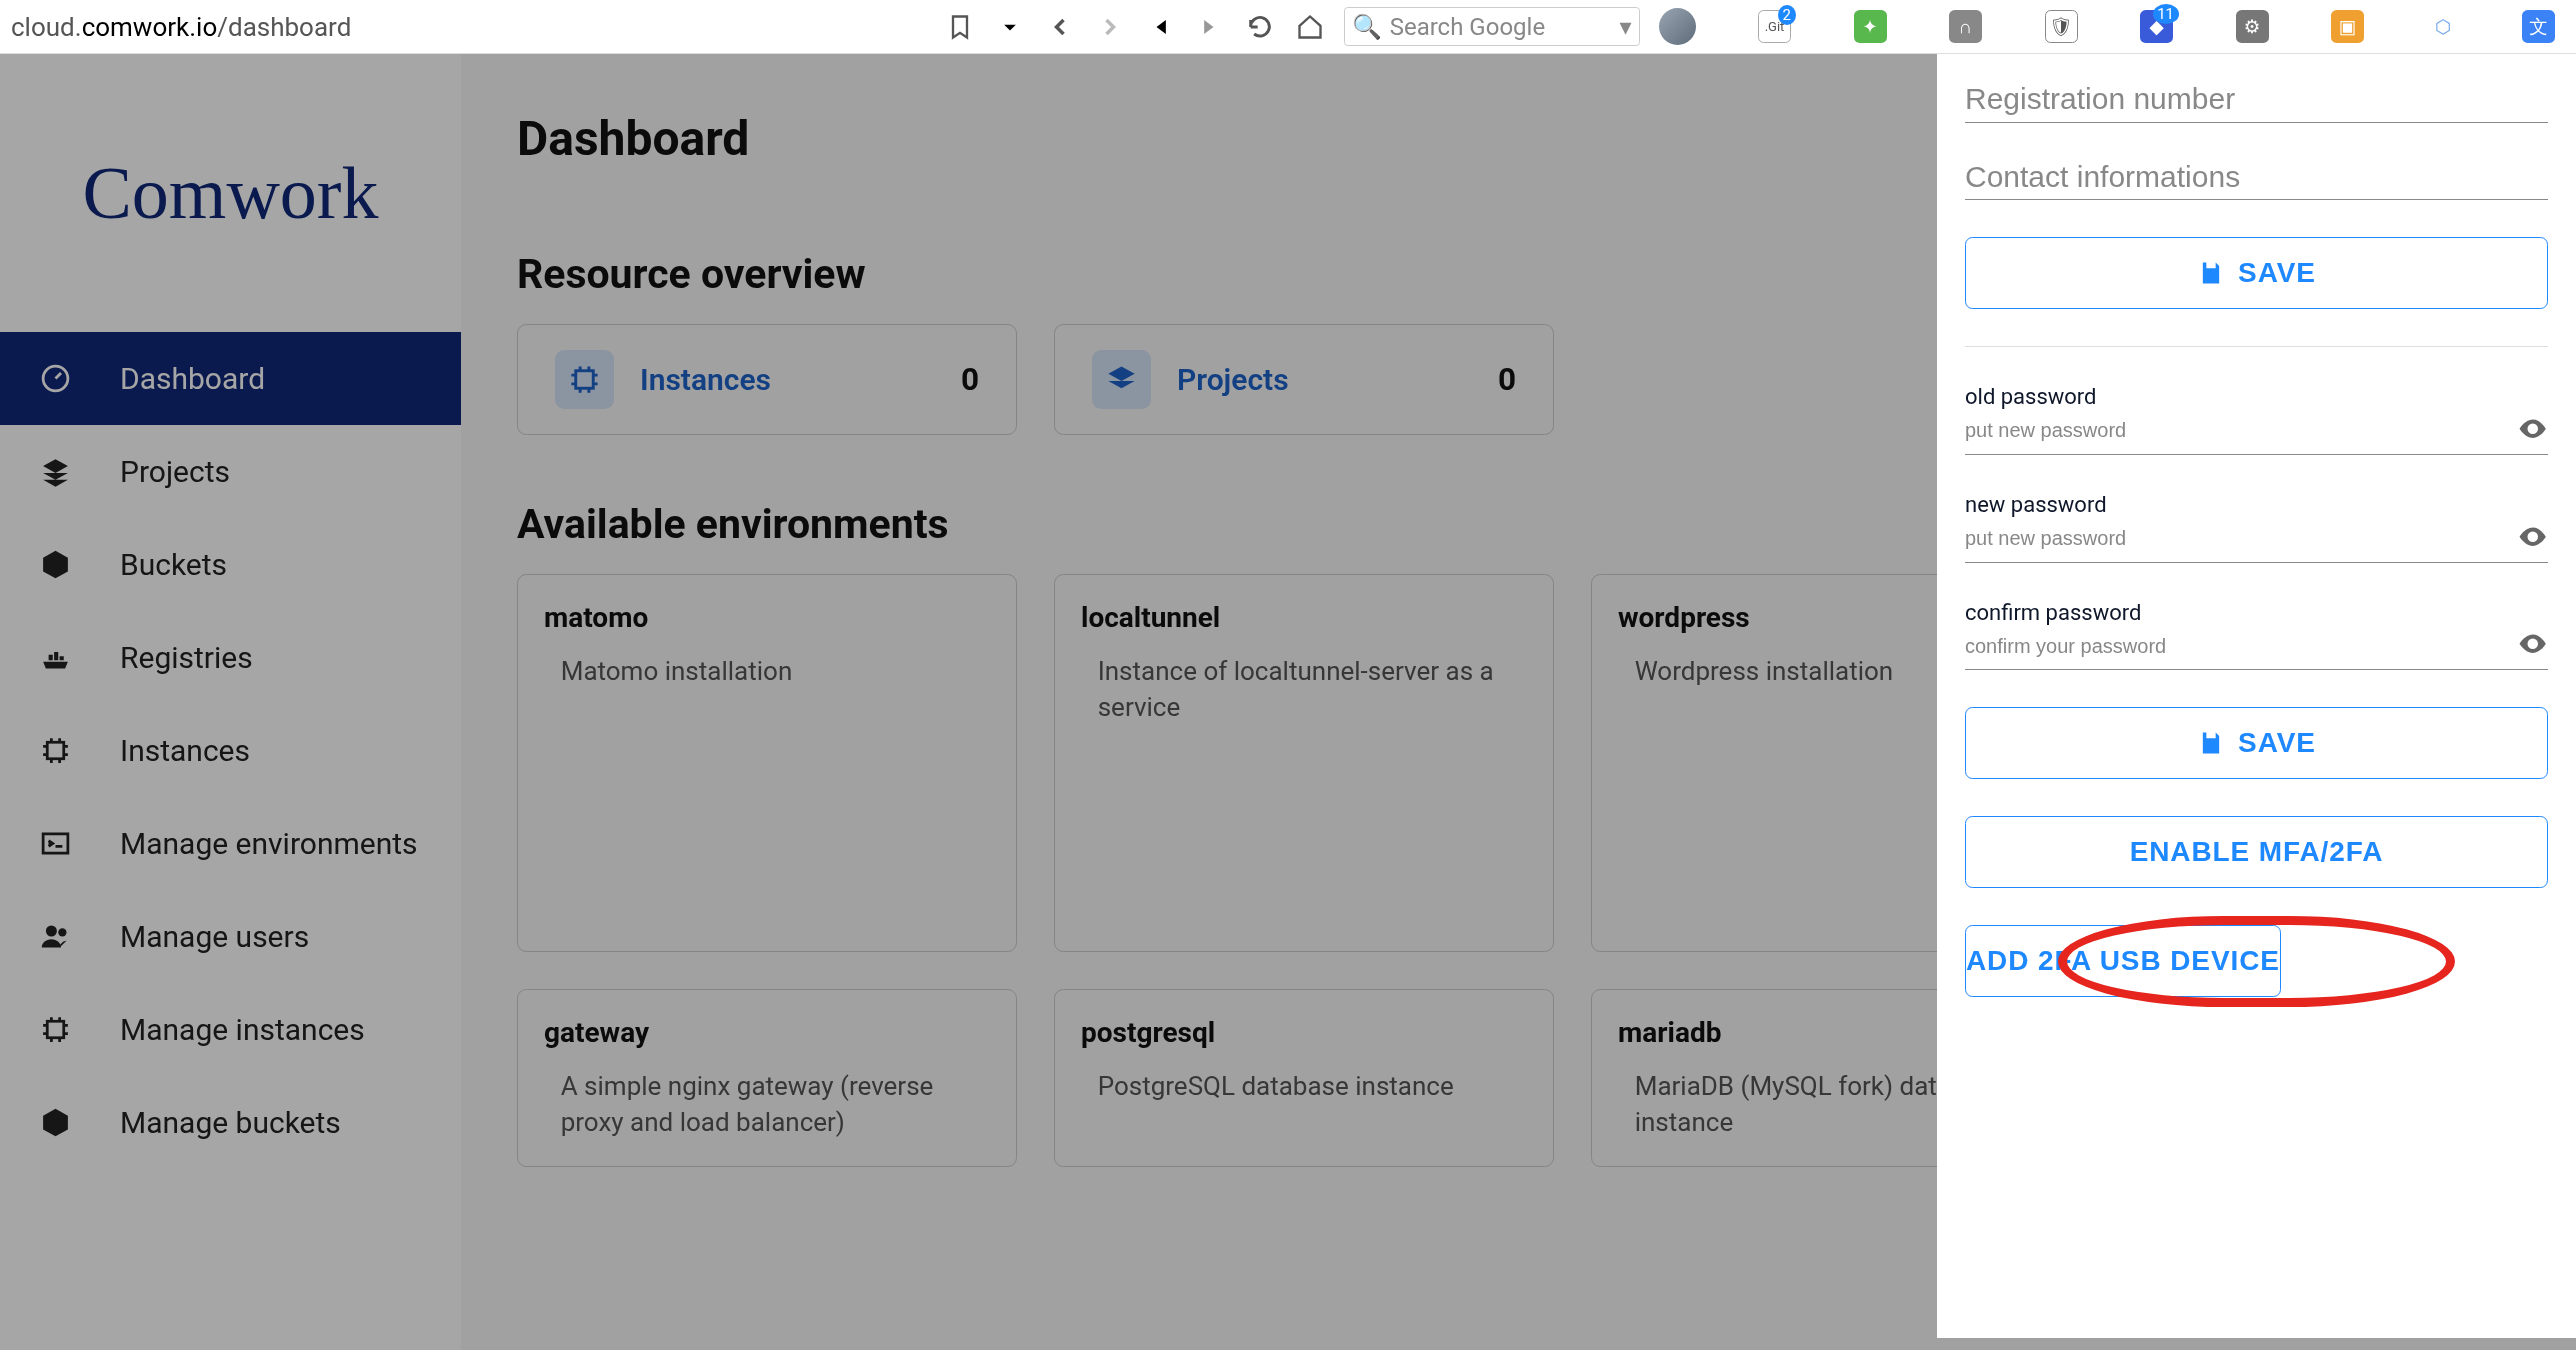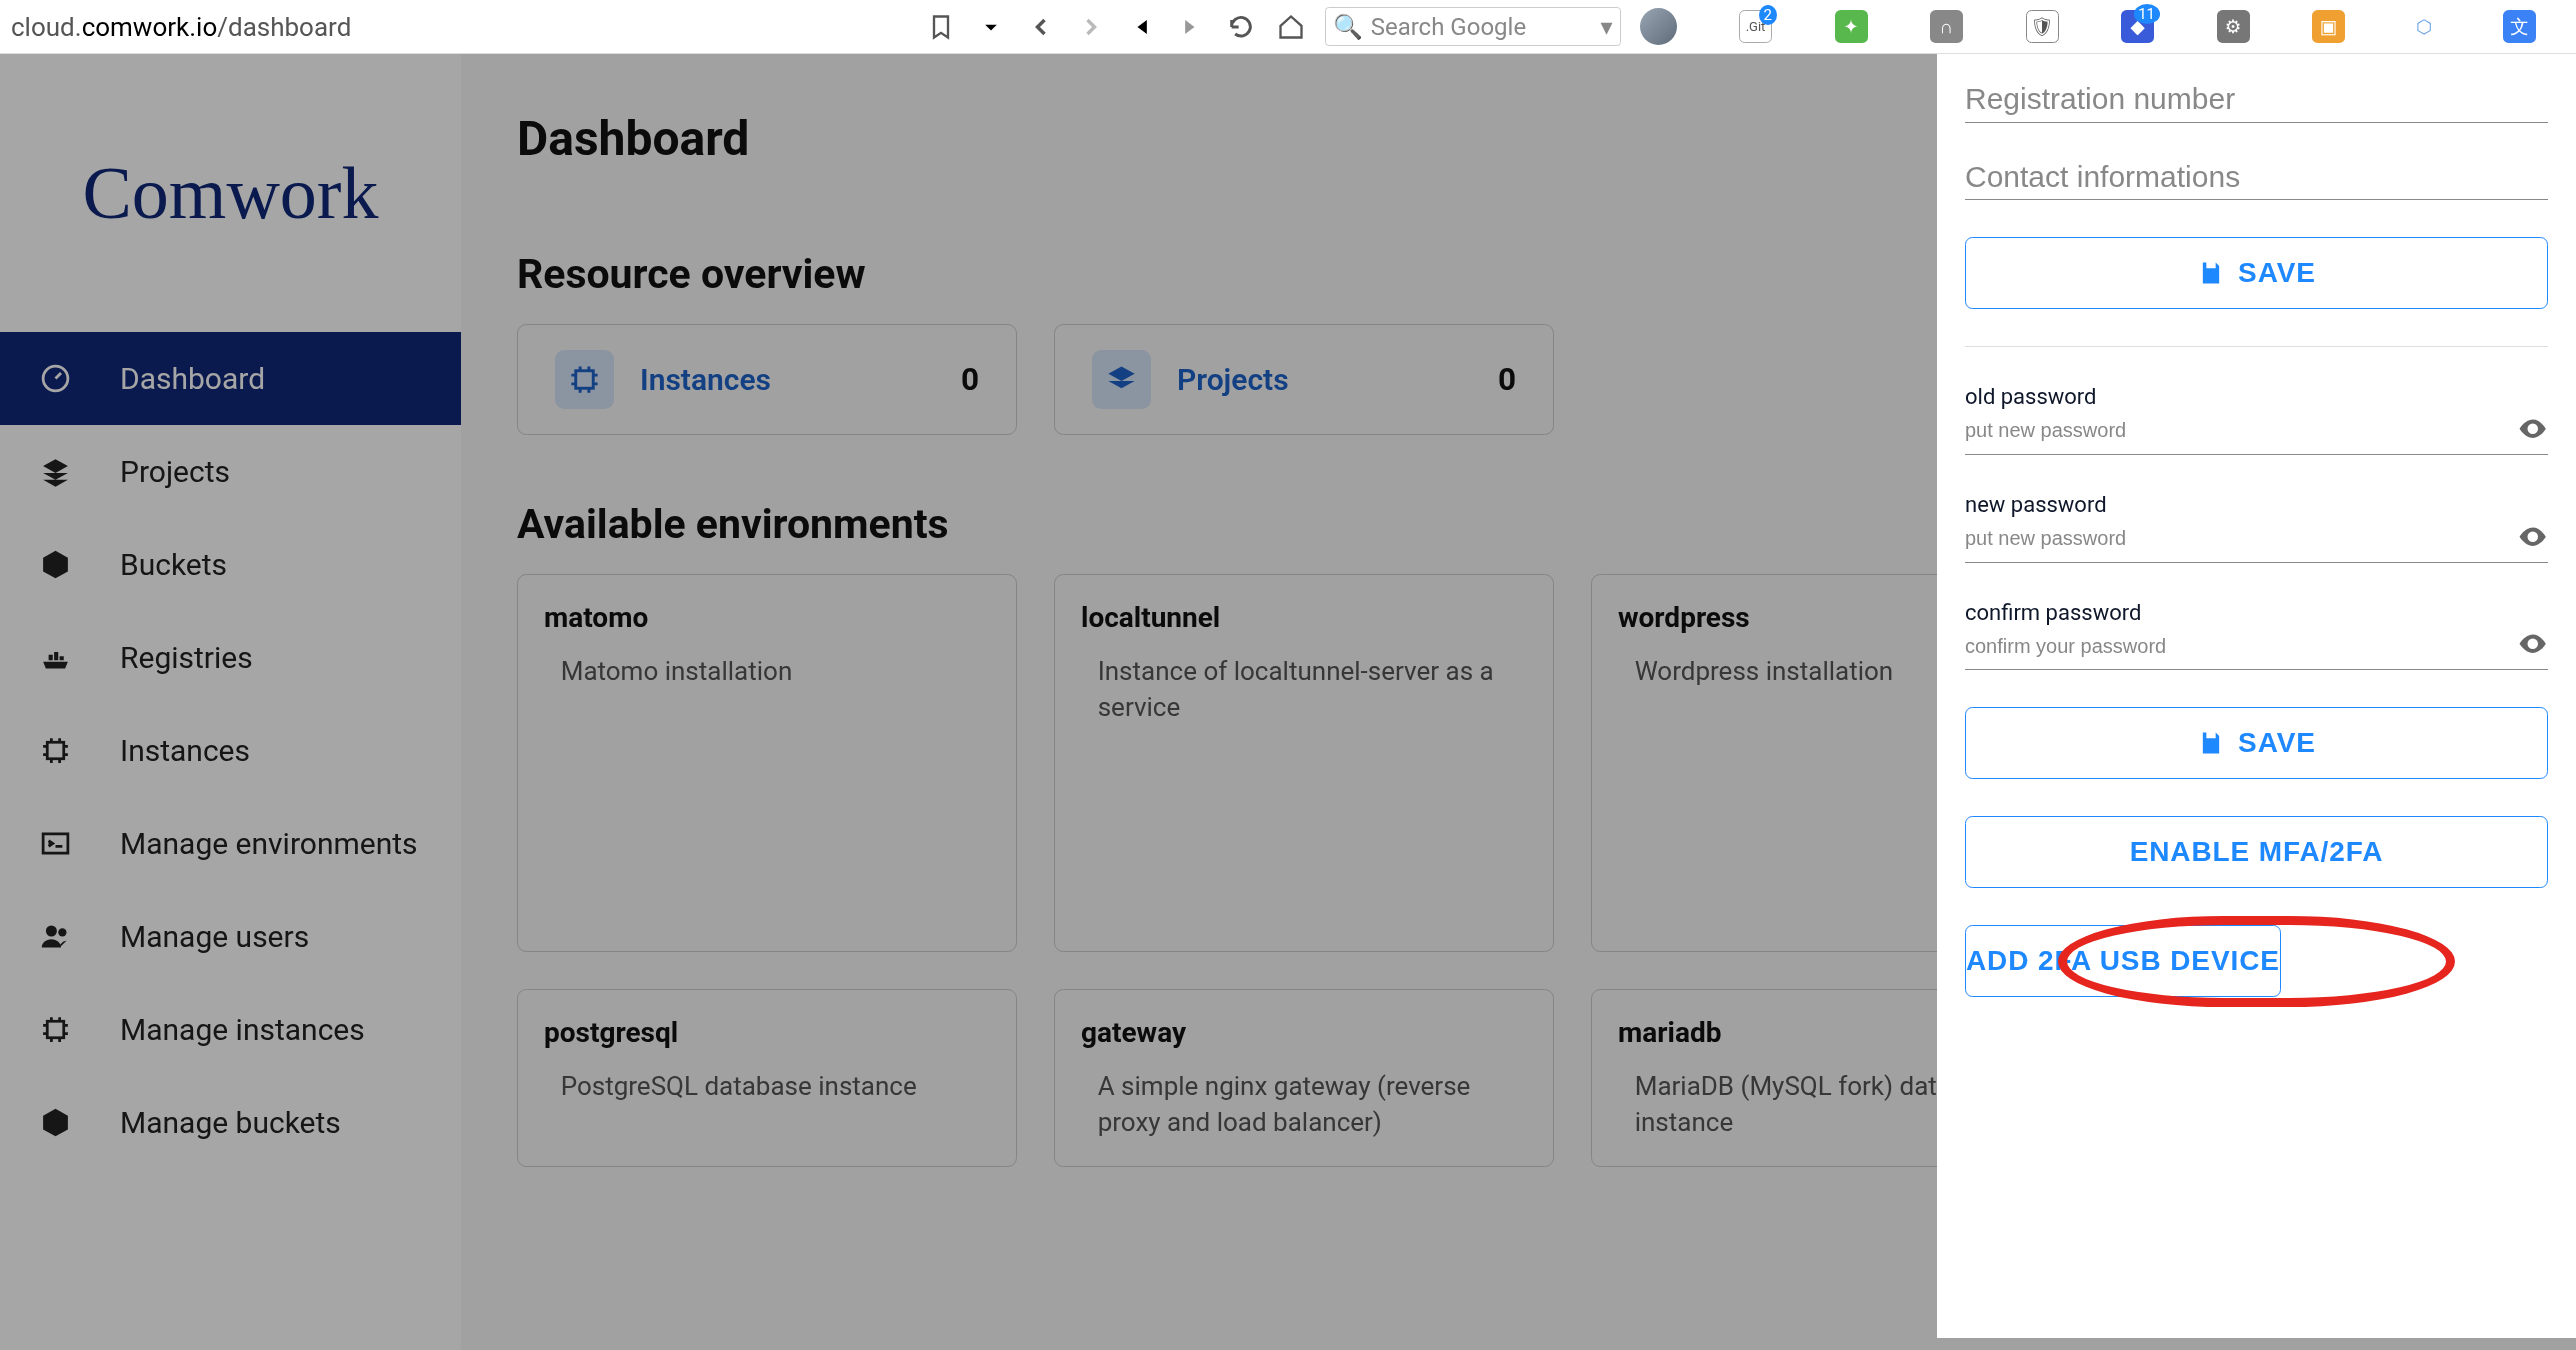--- a/index.html
+++ b/index.html
@@ -12,21 +12,21 @@
   }
   
   
   .browser-bar {
     height: 54px;
     background: #ffffff;
     border-bottom: 0.9px solid #ddd;
     display: flex;
     align-items: center;
     padding: 0 11px;
-    gap: 7px;
+    gap: 26px;
     font-size: 24px;
   }
   .url-section {
     flex: 0 0 907px;
     color: #555;
     font-size: 26px;
   }
   .url-section .domain { color: #000; }
   .browser-icons {
     display: flex;
@@ -442,26 +442,26 @@
       </div>
       <div class="env-card">
         <div class="env-title">localtunnel</div>
         <div class="env-desc">Instance of localtunnel-server as a service</div>
       </div>
       <div class="env-card">
         <div class="env-title">wordpress</div>
         <div class="env-desc">Wordpress installation</div>
       </div>
       <div class="env-card short">
+        <div class="env-title">gateway</div>
+        <div class="env-desc">A simple nginx gateway (reverse proxy and load balancer)</div>
+      </div>
+      <div class="env-card short">
         <div class="env-title">postgresql</div>
         <div class="env-desc">PostgreSQL database instance</div>
-      </div>
-      <div class="env-card short">
-        <div class="env-title">gateway</div>
-        <div class="env-desc">A simple nginx gateway (reverse proxy and load balancer)</div>
       </div>
       <div class="env-card short">
         <div class="env-title">mariadb</div>
         <div class="env-desc">MariaDB (MySQL fork) database instance</div>
       </div>
     </div>
   </main>
 
   <div class="overlay"></div>
 

